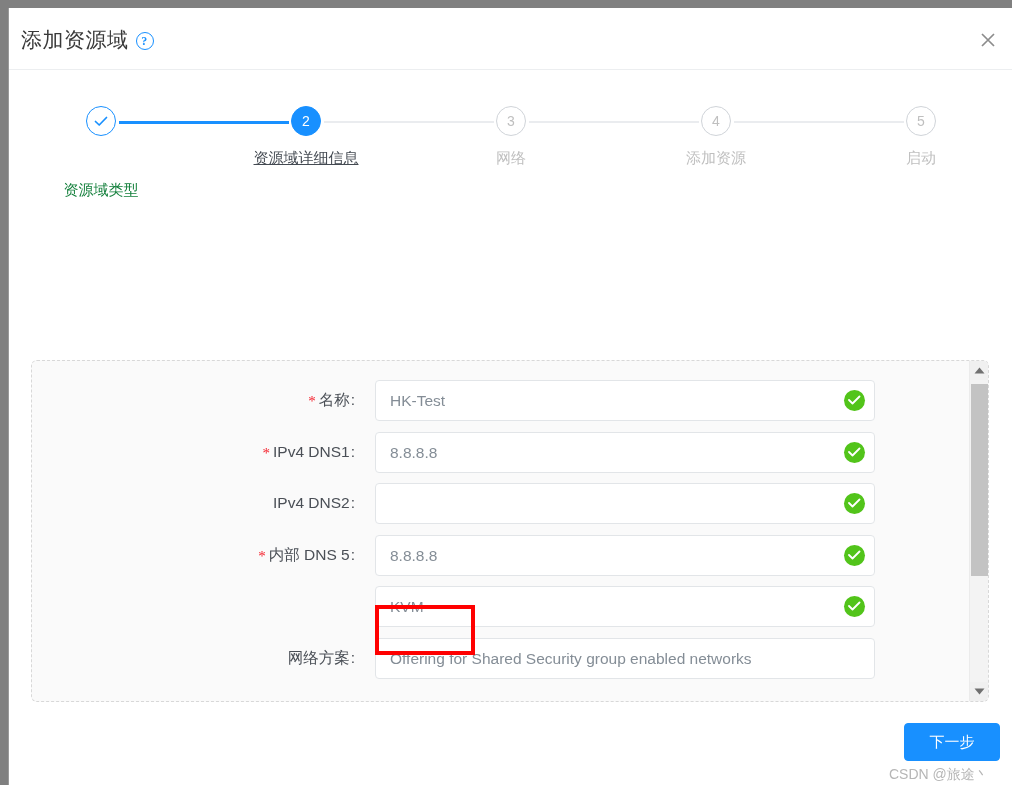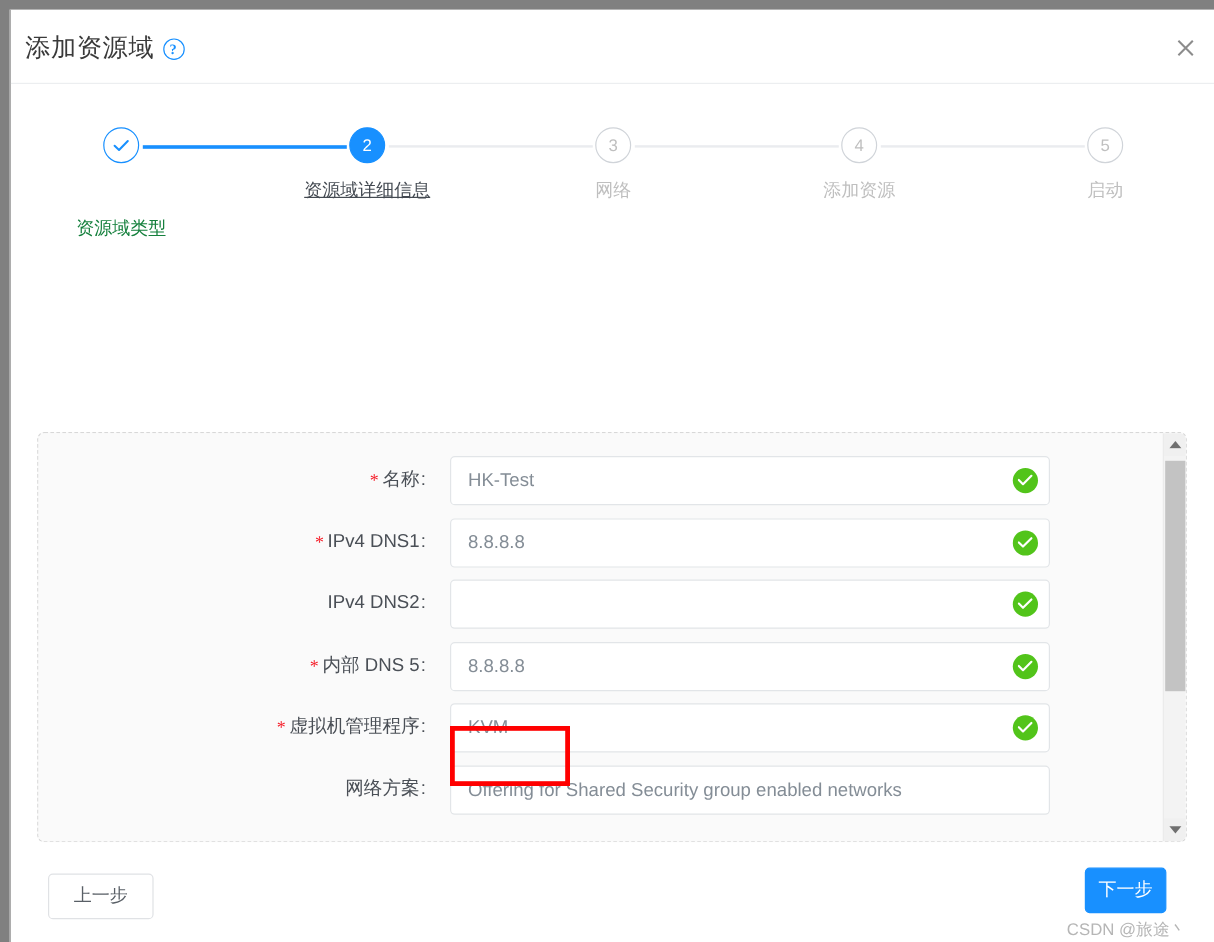--- a/index.html
+++ b/index.html
@@ -250,21 +250,21 @@
     background: #fff;
     color: #595f66;
     font-size: 15px;
     line-height: 36px;
     text-align: center;
     cursor: pointer;
   }
   .btn-next {
     position: absolute;
     left: 895px; top: 715px;
-    width: 68px; height: 38px;
+    width: 96px; height: 38px;
     border: 1px solid #1890ff;
     border-radius: 4px;
     background: #1890ff;
     color: #ffffff;
     font-size: 15px;
     line-height: 36px;
     text-align: center;
     cursor: pointer;
   }
   .watermark {
@@ -375,21 +375,20 @@
           </div>
           <div class="valid-icon">
             <svg width="13" height="11" viewBox="0 0 13 11">
                 <path d="M1 5 L4.5 8.5 L11.5 1.5" stroke="#ffffff" stroke-width="1.8" fill="none" stroke-linecap="round" stroke-linejoin="round"></path>
               </svg>
           </div>
         </div>
 
 
         <div class="form-row">
-          <div class="field-label"><span class="req-star">*</span><span>虚拟机管理程序</span><span class="colon">:</span></div>
           <div class="field-ctrl">
             <div class="field-value">KVM</div>
             <svg class="chevron" viewBox="0 0 13 9">
                 <path d="M1 1.5 L6.5 7 L12 1.5" stroke="#bfc5cc" stroke-width="1.4" fill="none" stroke-linecap="round"></path>
               </svg>
           </div>
           <div class="valid-icon">
             <svg width="13" height="11" viewBox="0 0 13 11">
                 <path d="M1 5 L4.5 8.5 L11.5 1.5" stroke="#ffffff" stroke-width="1.8" fill="none" stroke-linecap="round" stroke-linejoin="round"></path>
               </svg>
@@ -416,18 +415,17 @@
         </div>
         <div class="sb-thumb"></div>
         <div class="sb-arrow down">
           <svg width="11" height="7" viewBox="0 0 11 7">
               <path d="M0.5 0.5 L10.5 0.5 L5.5 6.5 Z" fill="#707070"></path>
             </svg>
         </div>
       </div>
     </div>
 
-    <div class="btn-prev">上一步</div>
     <div class="btn-next">下一步</div>
     <div class="watermark">CSDN @旅途丶</div>
 
   </div>
 </div>
 
 </body></html>

